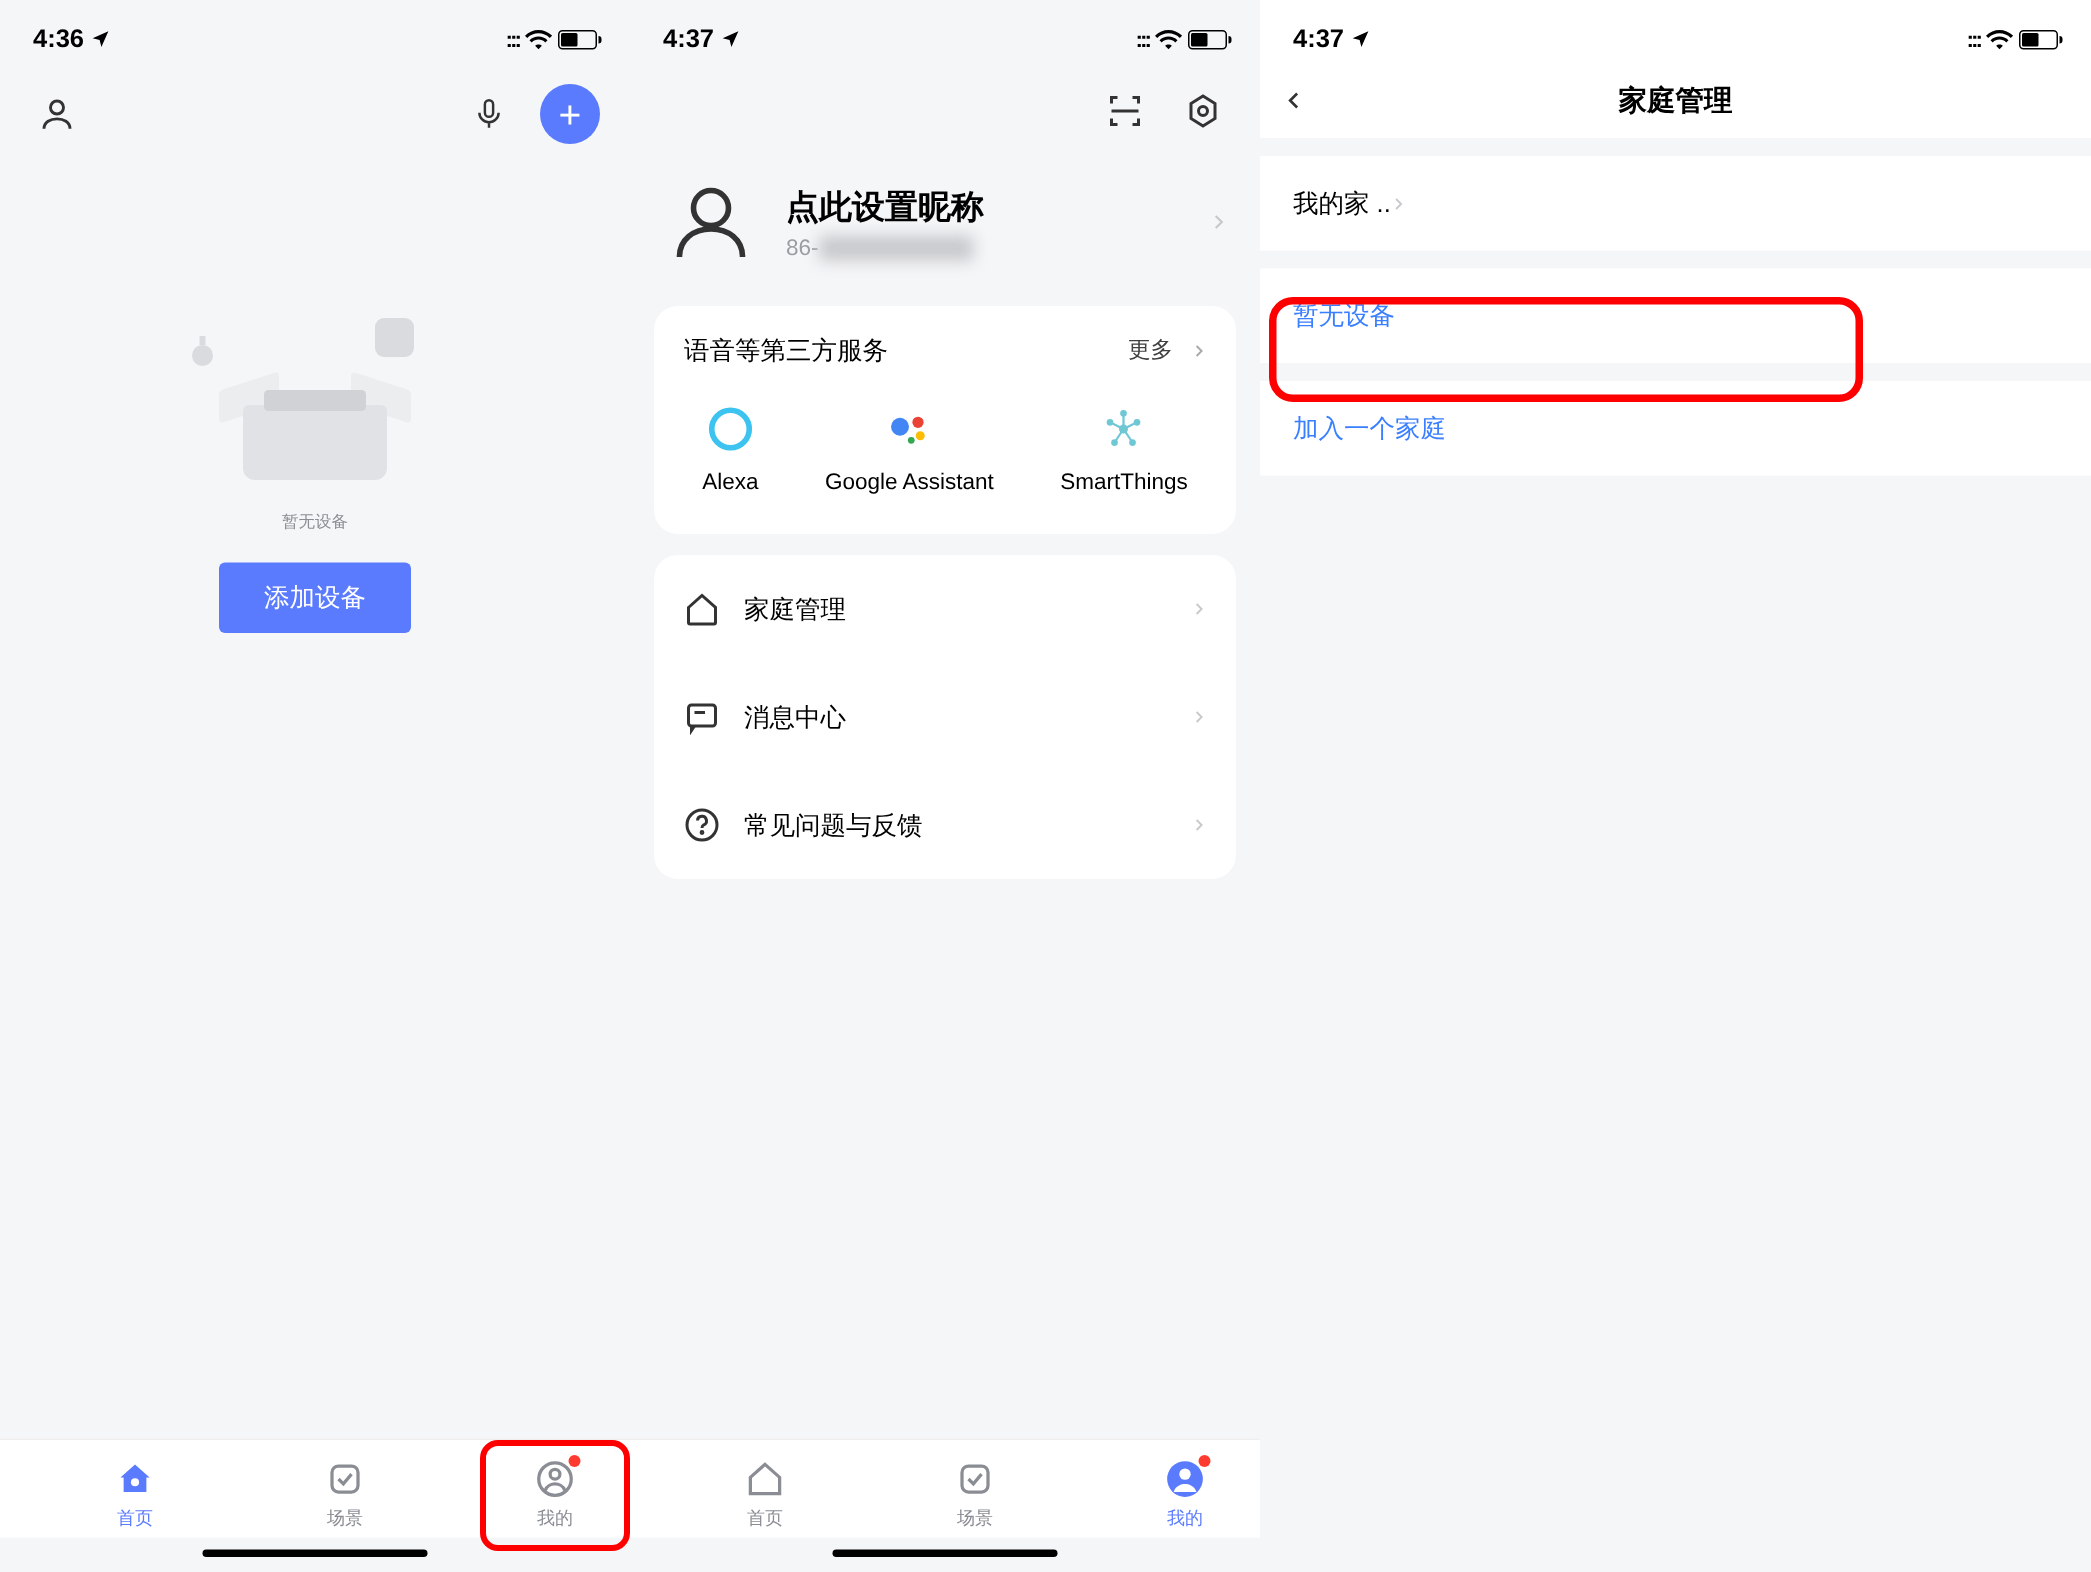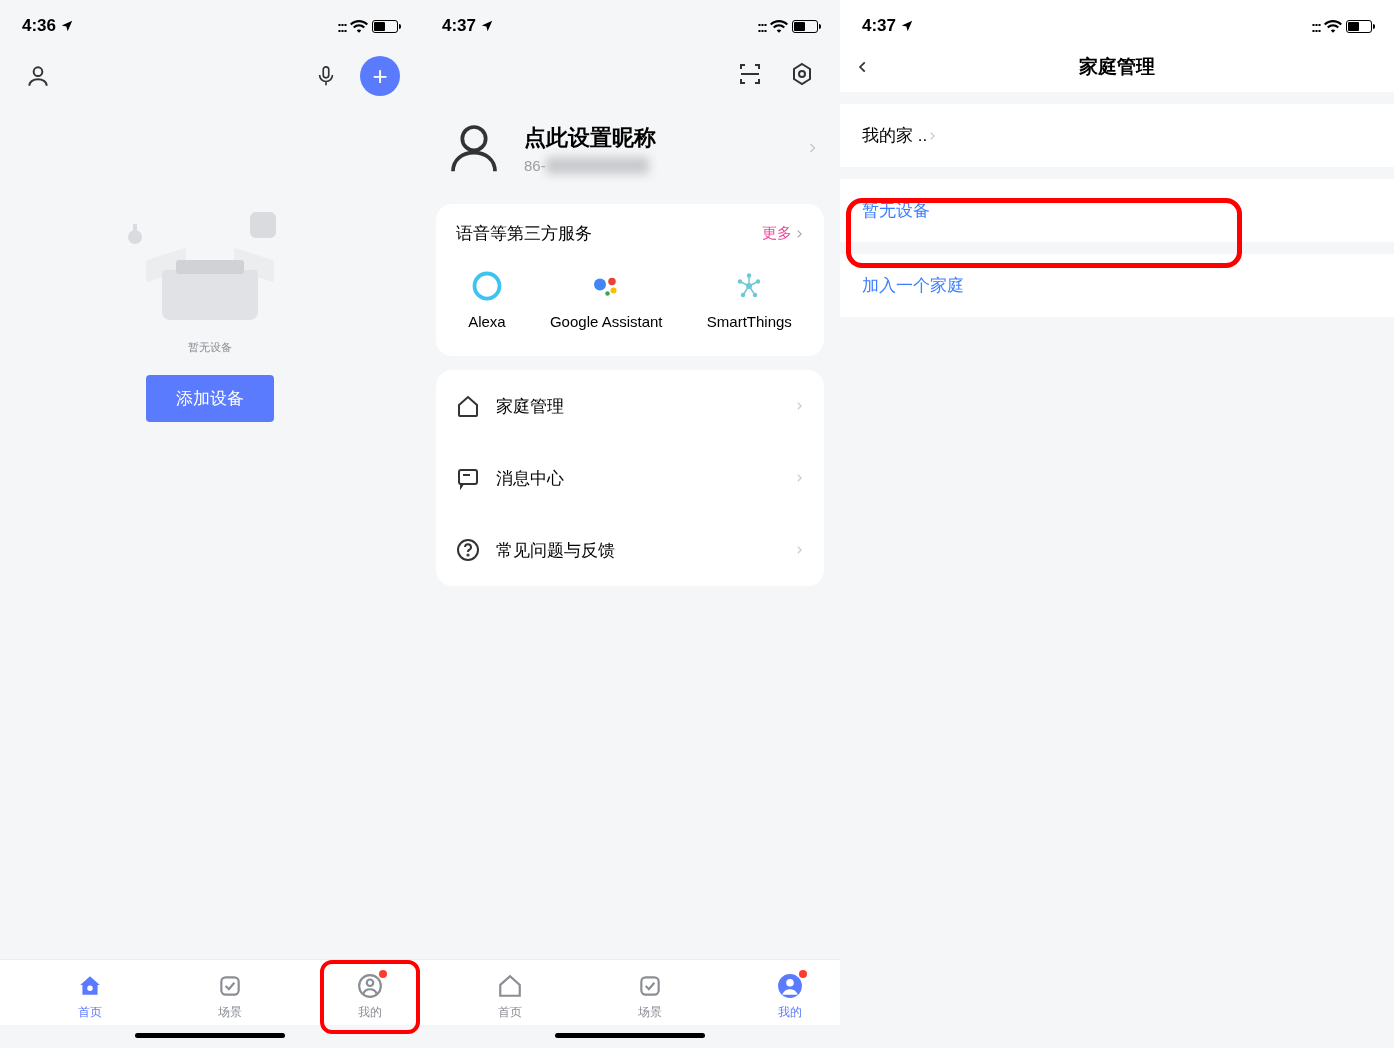--- a/index.html
+++ b/index.html
@@ -90,21 +90,21 @@
     .avatar-big { width:64px; height:64px; display:flex; align-items:center; justify-content:center; }
     .profile-info { flex:1; }
     .profile-name { font-size:22px; font-weight:600; color:#000; margin-bottom:4px;}
     .profile-sub { font-size:15px; color:#9a9ca0; }
     .profile-sub .blur { filter: blur(5px); background:#c8c9cc; color:#c8c9cc; border-radius:2px; padding:0 6px;}
     .card {
       background:#fff; border-radius:16px; margin:0 16px 14px; padding:0;
     }
     .card-head { display:flex; justify-content:space-between; align-items:center; padding:18px 20px 10px; }
     .card-head-title { font-size:17px; color:#000; }
-    .more { color:#ec4899; font-size:15px; display:flex; align-items:center; gap:2px;}
+    .more { color:#404040; font-size:15px; display:flex; align-items:center; gap:12px;}
     .services { display:flex; justify-content:space-around; padding:14px 10px 26px; }
     .svc { display:flex; flex-direction:column; align-items:center; gap:10px; font-size:15px; color:#000; text-align:center; max-width:120px;}
     .svc-icon { width:34px; height:34px; display:flex; align-items:center; justify-content:center; }
     .list-row { display:flex; align-items:center; gap:16px; padding:24px 20px; }
     .list-row + .list-row { border-top:none; }
     .row-icon { width:24px; height:24px; display:flex; align-items:center; justify-content:center; color:#333;}
     .row-label { flex:1; font-size:17px; color:#000; }
     .chev { color:#c8c9cc; }
 
     

